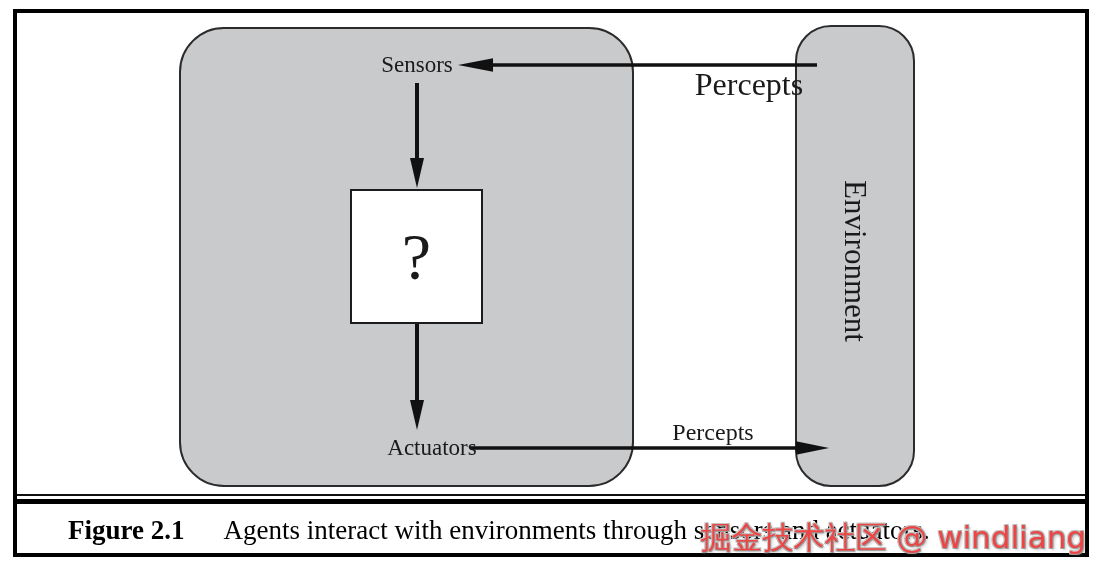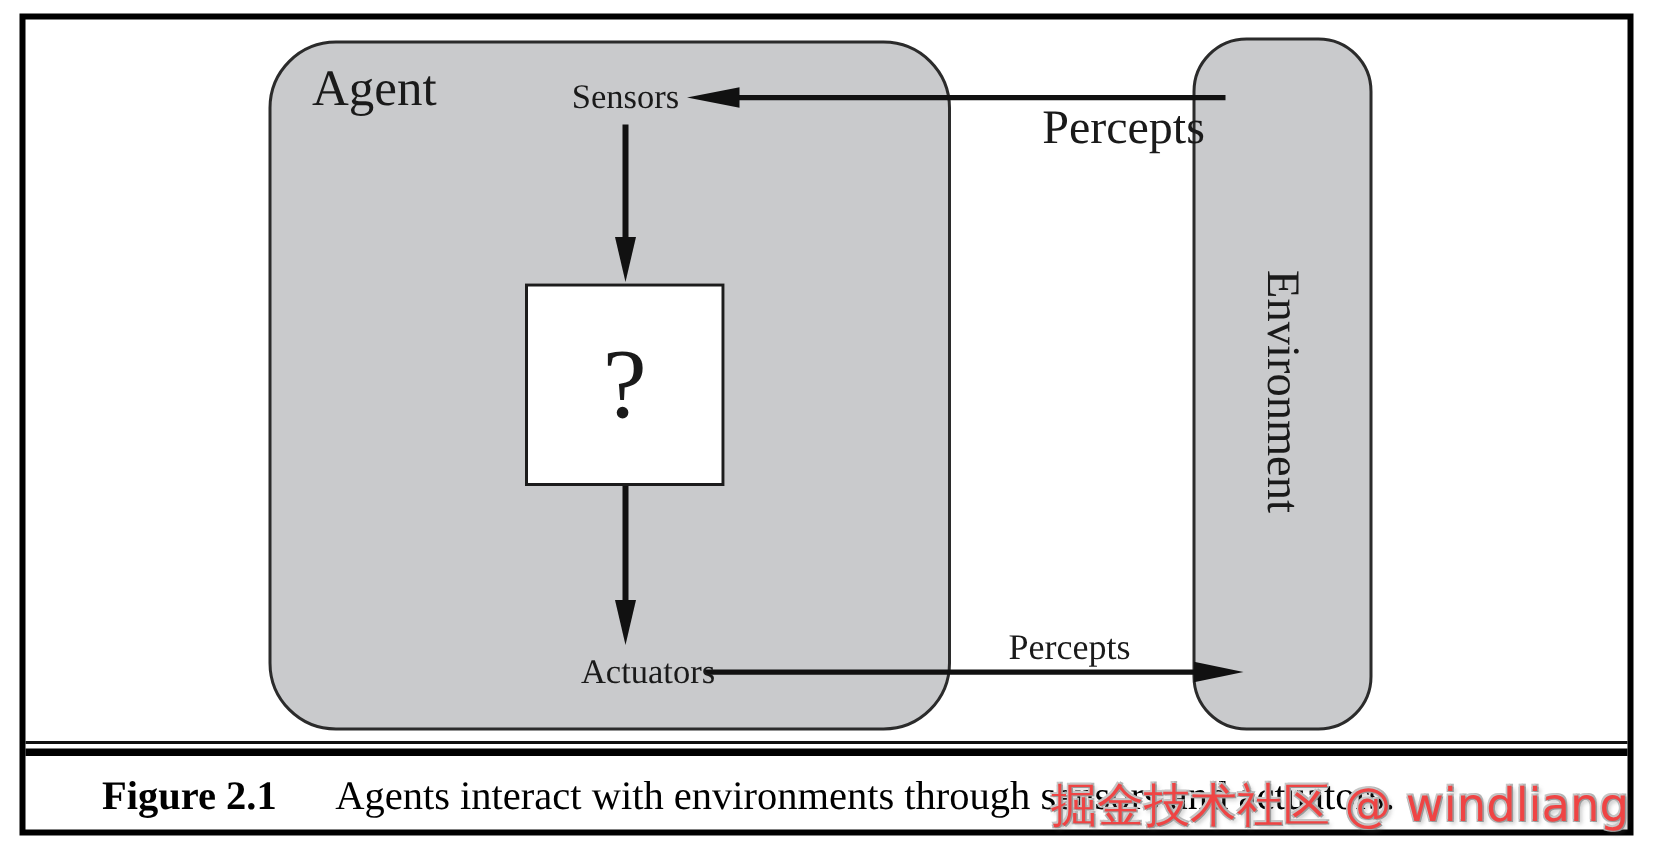--- a/index.html
+++ b/index.html
@@ -183,21 +183,20 @@
     <polygon points="417,430 410,400 424,400" fill="#111"></polygon>
 
     <line x1="470" y1="448" x2="798" y2="448" stroke="#111" stroke-width="3.5"></line>
     <polygon points="829,448 796,441.2 796,454.8" fill="#111"></polygon>
   </svg>
 
   <div class="program-box">
     <span>?</span>
   </div>
 
-  <div class="label agent-label">Agent</div>
   <div class="label sensors-label">Sensors</div>
   <div class="label actuators-label">Actuators</div>
   <div class="label percepts-label">Percepts</div>
   <div class="label actions-label">Percepts</div>
   <div class="label environment-label">Environment</div>
 
   <div class="sep-thin"></div>
   <div class="sep-thick"></div>
 
   <div class="caption">

